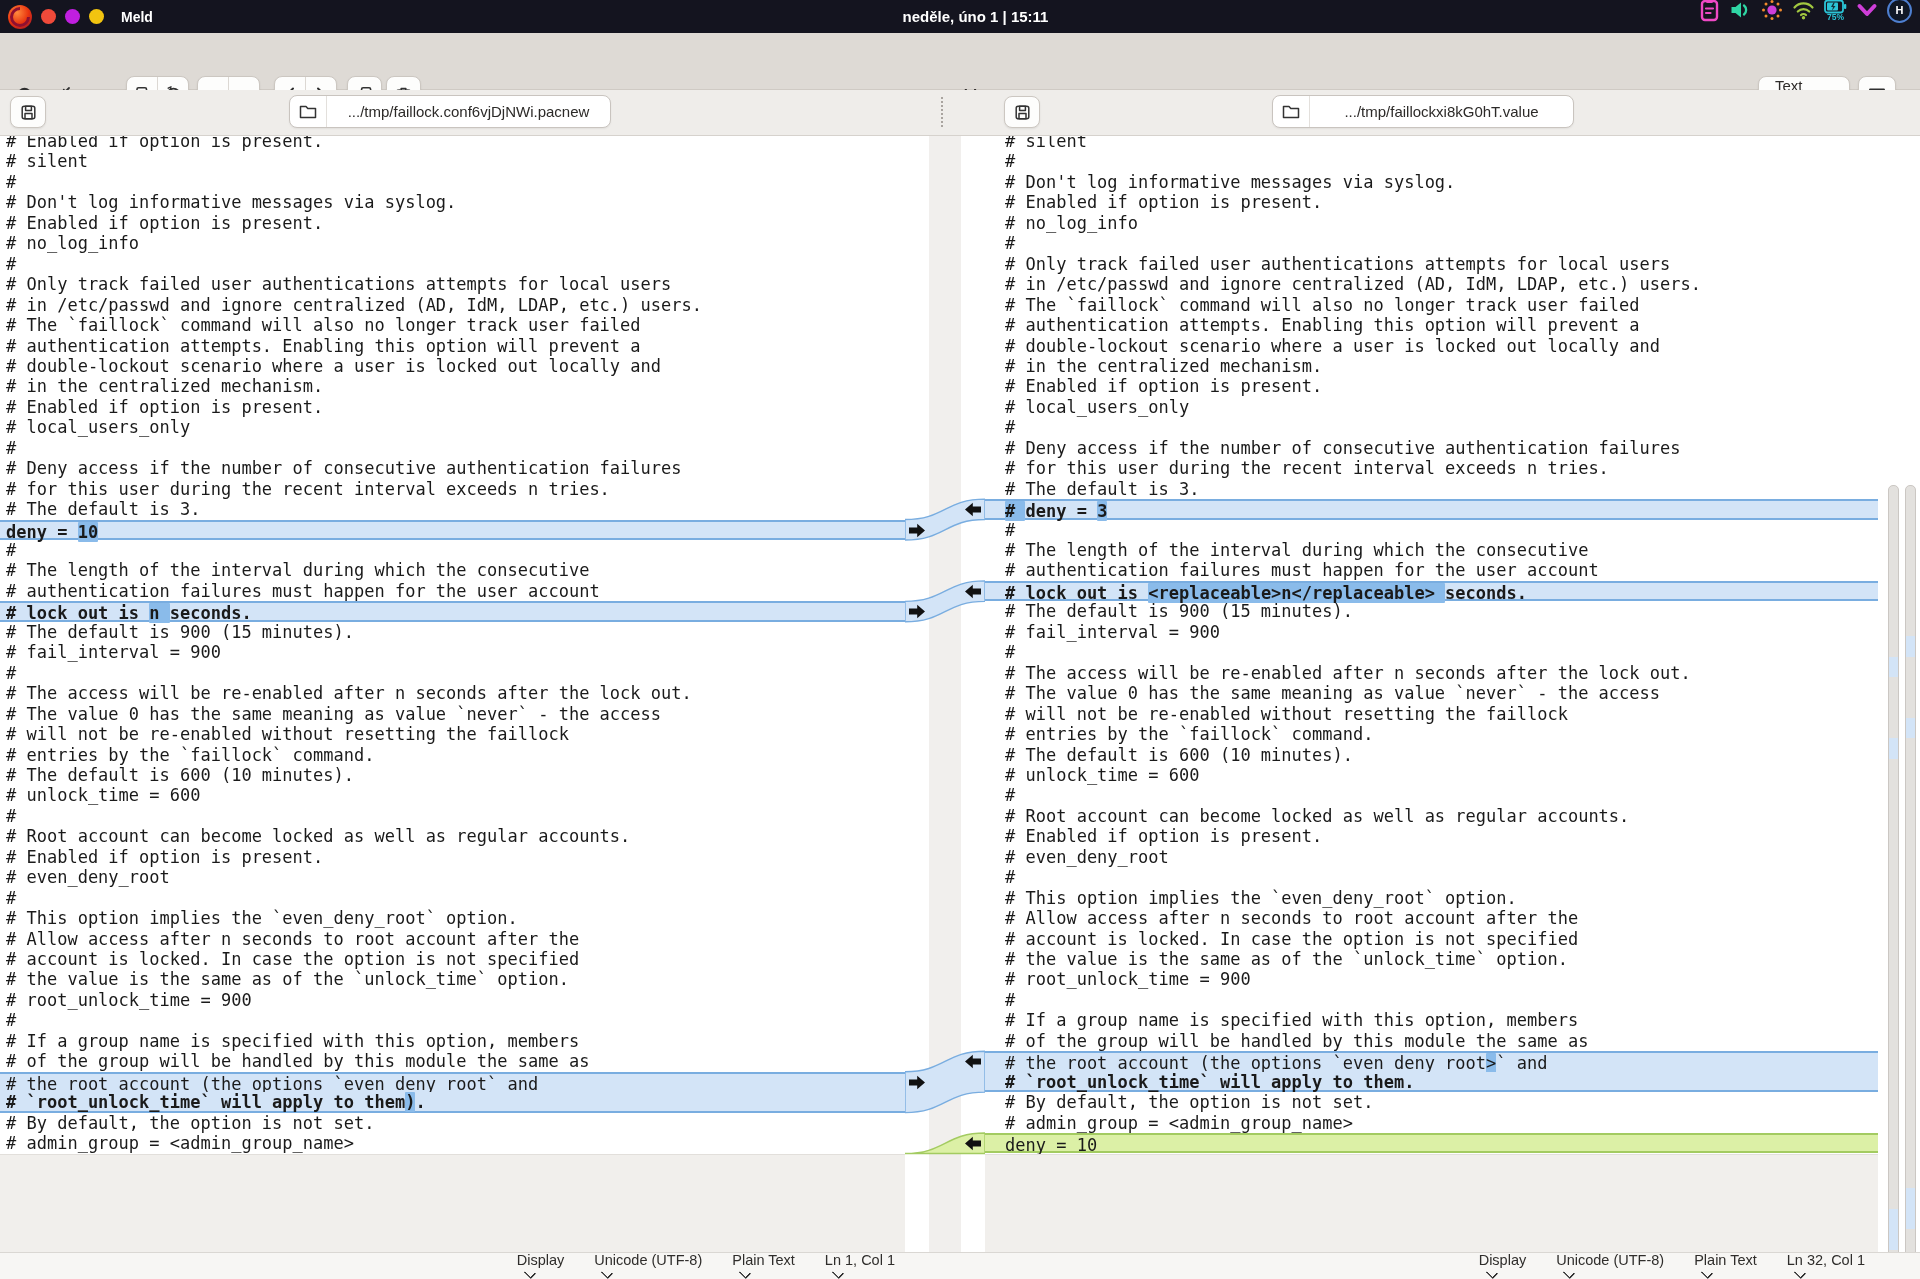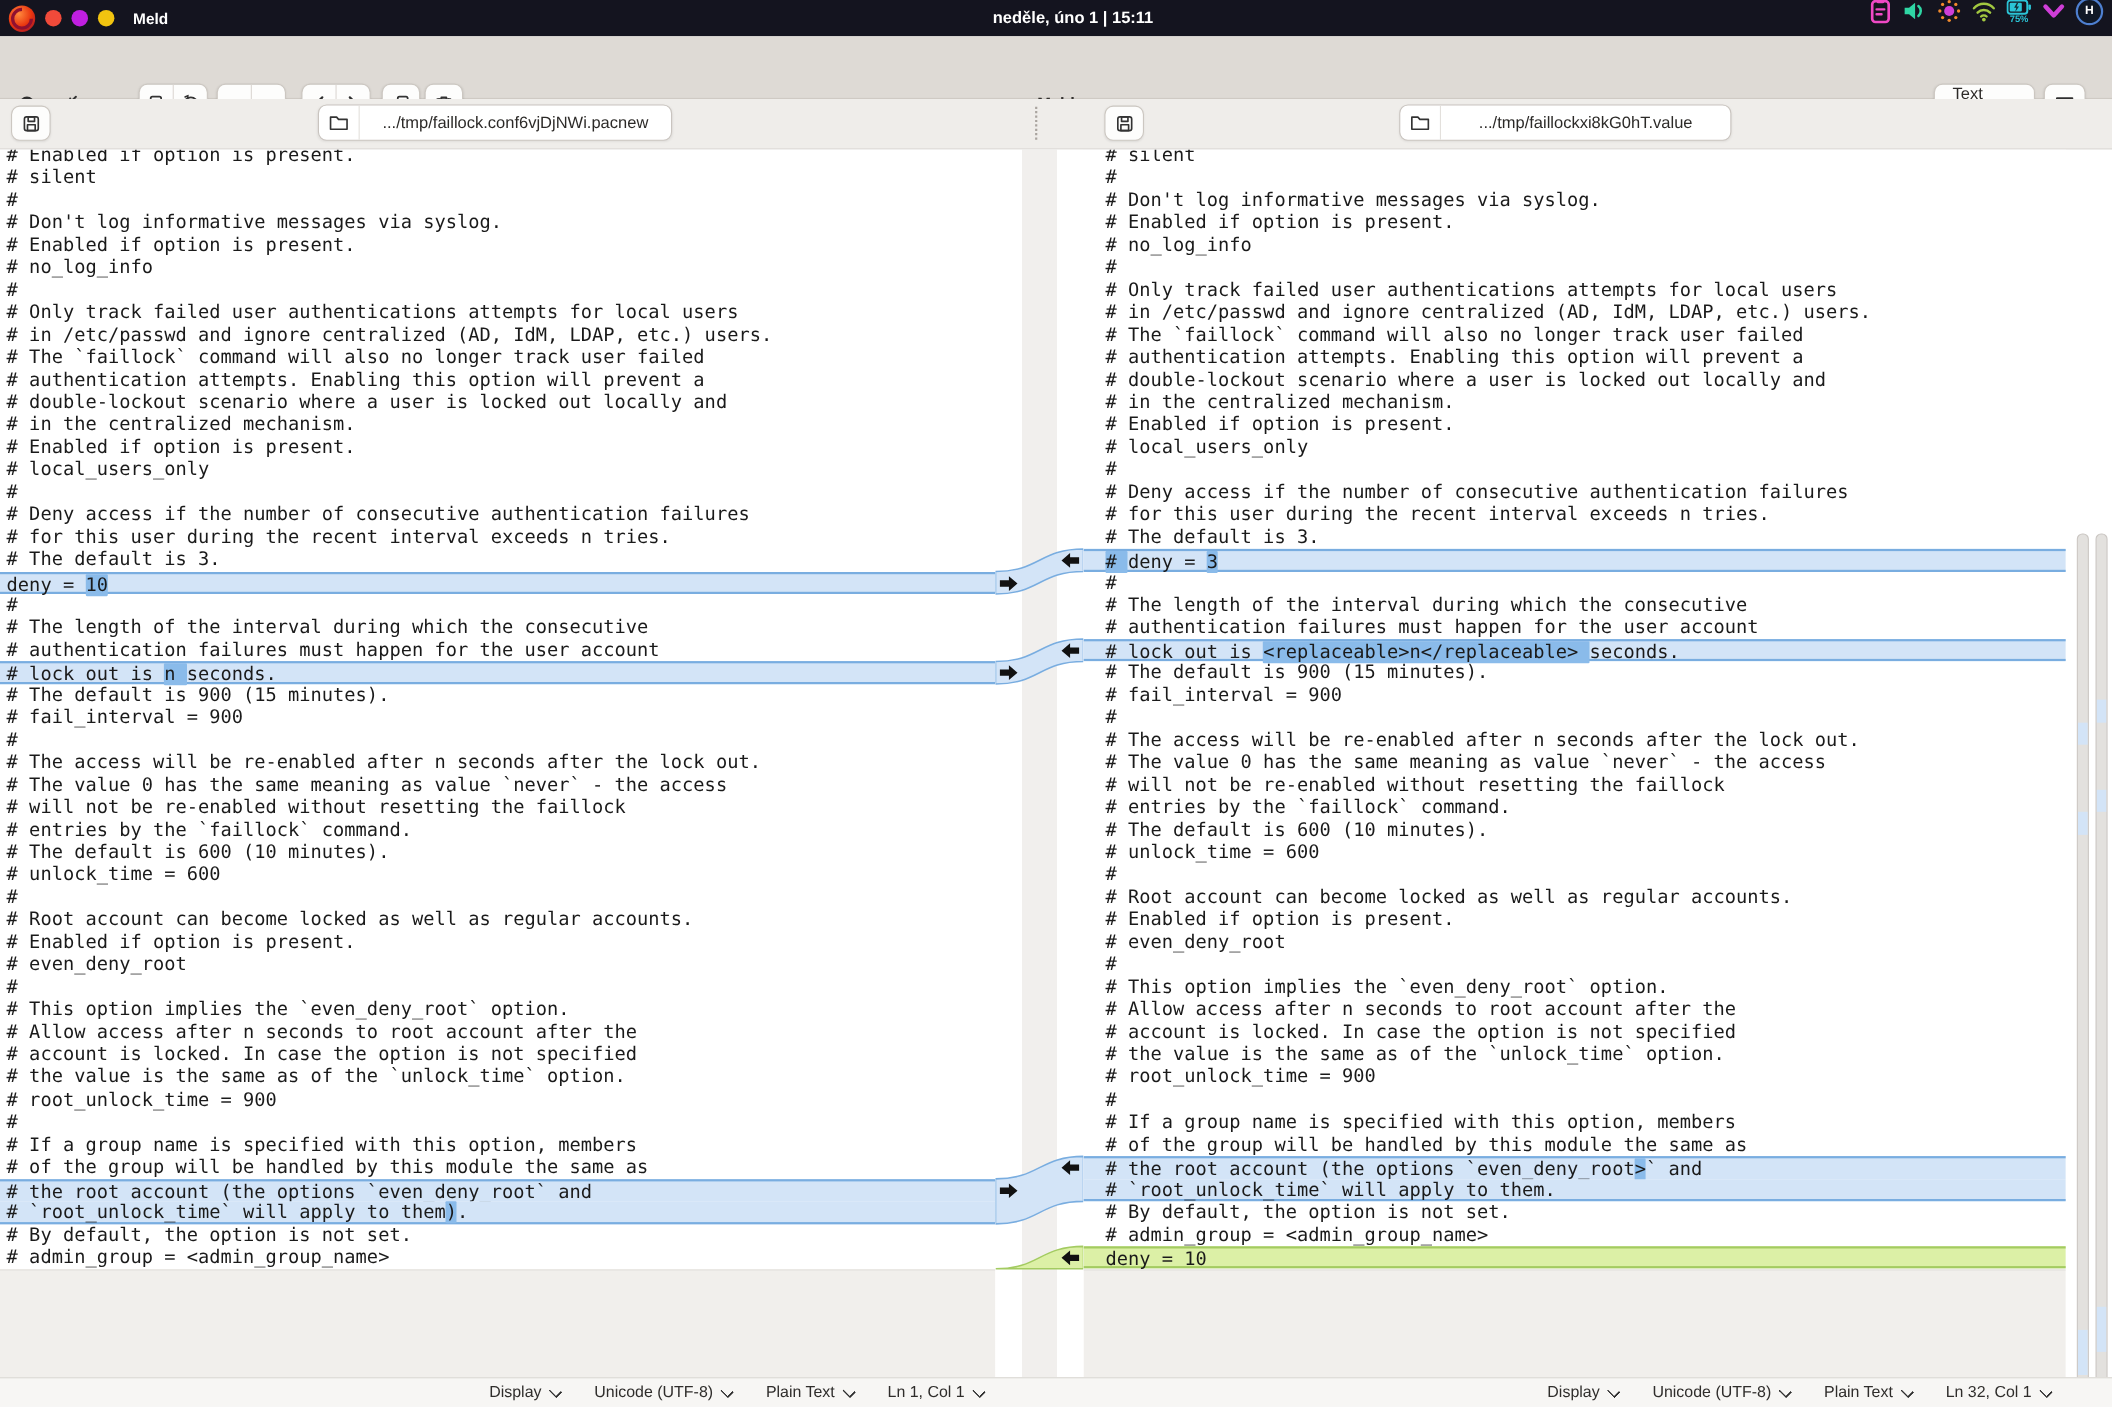--- a/index.html
+++ b/index.html
@@ -47,21 +47,21 @@
   .pane{position:absolute;top:0;height:1116px;overflow:hidden;background:#fff;}
   #pane-left{left:0;width:905px;}
   #pane-right{left:985px;width:893px;}
   .cline{position:absolute;left:0;right:0;height:20.45px;box-sizing:border-box;
          font-family:"DejaVu Sans Mono",monospace;font-size:17px;line-height:20.45px;
          color:#1a1a1a;white-space:pre;}
   #pane-left .cline{padding-left:6px;}
   #pane-right .cline{padding-left:20px;}
   .cline.chg{background:var(--chg-bg);}
   .cline.chg.first{border-top:2px solid var(--chg-bd);}
-  .cline.chg.last{border-bottom:2px solid var(--chg-bd);}
+  .cline.chg.last{border-bottom:2px solid var(--chg-bd);font-weight:bold;}
   .cline.ins{background:var(--ins-bg);}
   .cline.ins.first{border-top:2px solid var(--ins-bd);}
   .cline.ins.last{border-bottom:2px solid var(--ins-bd);}
   .cline .mk{background:var(--chg-mk);border-radius:1px;}
   .eof{position:absolute;left:0;right:0;background:#f1efec;border-top:1px solid #e2dfdb;}
 
   #linkmap{position:absolute;left:905px;top:0;width:80px;height:1116px;
            background:linear-gradient(90deg,#fff 0 24px,#f1efed 24px 56px,#fff 56px 80px);}
   #linkmap svg{position:absolute;left:0;top:0;}
   .chunk-arrow{position:absolute;width:18px;height:15px;}
@@ -70,21 +70,21 @@
              top:349px;height:863px;box-sizing:border-box;overflow:hidden;}
   #scrollbar-1{left:1888px;} #scrollbar-2{left:1905px;}
   .sbmark{position:absolute;left:0;right:0;}
 
   
   #statusbar{position:absolute;left:0;top:1252px;width:1920px;height:27px;background:#f7f6f4;
              border-top:1px solid #dad7d3;box-sizing:border-box;font-size:14.5px;color:#2f2d2b;}
   .statgroup{position:absolute;top:0;height:26px;display:flex;align-items:center;justify-content:flex-end;gap:30px;}
   #stat-left{left:0;width:895px;}
   #stat-right{left:985px;width:880px;padding-right:28px;}
-  .statitem{display:flex;align-items:center;cursor:default;}
+  .statitem{display:flex;align-items:flex-start;cursor:default;flex-direction:column;}
   .chev{display:inline-block;width:8px;height:8px;border-right:2.6px solid #2f2f2f;border-bottom:2.6px solid #2f2f2f;
         transform:rotate(45deg) scaleY(.78);margin-left:8px;margin-bottom:3px;border-radius:1px;}
   svg{display:block;}
 </style>
 </head>
 <body>
 
 <div id="app">
 
   <div id="topbar">

